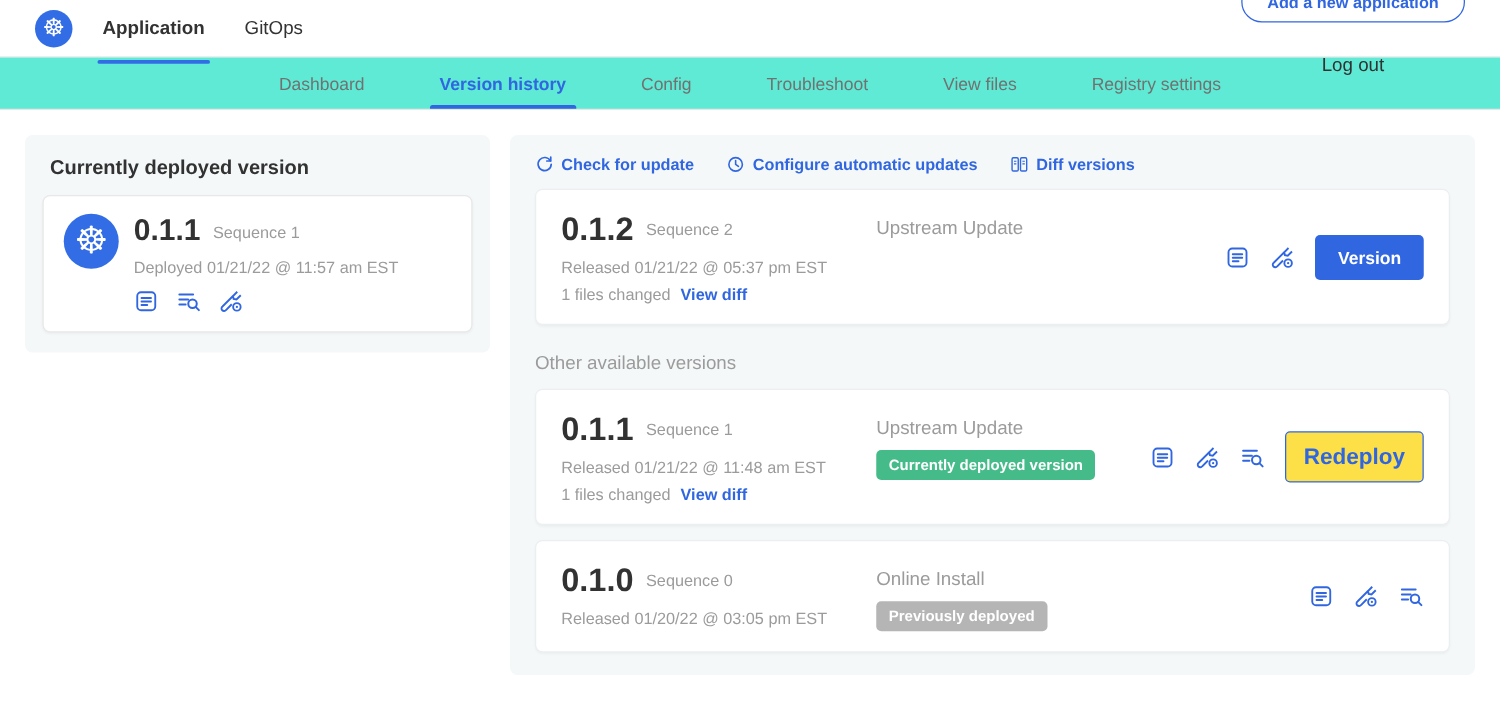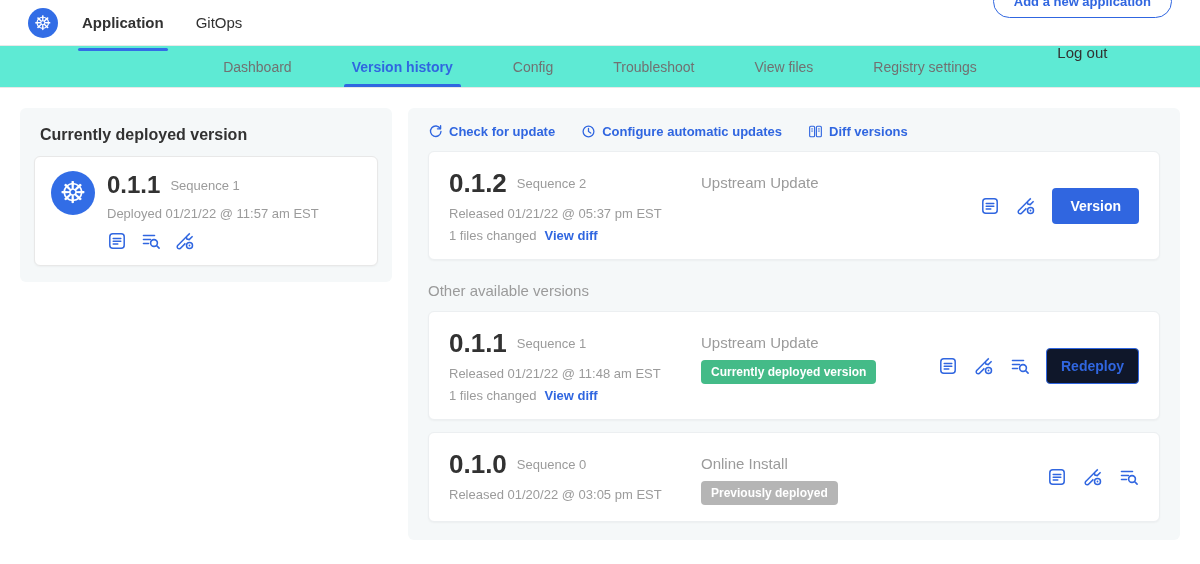--- a/index.html
+++ b/index.html
@@ -57,21 +57,21 @@
   .v-num.row{font-size:26px;}
   .v-files{font-size:13px;color:var(--graytext);margin-top:7px;display:flex;gap:8px;align-items:baseline;}
   .view-diff{color:var(--accent);font-weight:bold;cursor:pointer;}
   .v-meta{flex:1;padding-top:6px;}
   .v-source{font-size:15px;font-weight:normal;color:var(--graytext);}
   .badge{display:inline-block;margin-top:9px;font-size:12px;font-weight:bold;color:#fff;padding:5px 10px;border-radius:4px;}
   .badge.green{background:var(--green);}
   .badge.gray{background:var(--graybadge);}
   .v-actions{margin-left:auto;display:flex;align-items:center;gap:16px;align-self:center;}
   .deploy-btn{background:var(--accent);border:none;color:#fff;font-weight:bold;font-size:14px;padding:10px 18px;border-radius:4px;cursor:pointer;font-family:inherit;}
-  .redeploy-btn{background:#0f172a;border:1px solid var(--accent);color:var(--accent);font-weight:bold;font-size:14px;padding:9px 14px;border-radius:4px;cursor:pointer;font-family:inherit;}
+  .redeploy-btn{background:#fde047;border:1px solid var(--accent);color:var(--accent);font-weight:bold;font-size:18px;padding:9px 14px;border-radius:4px;cursor:pointer;font-family:inherit;}
   .other-title{font-size:15px;color:var(--graytext);margin:22px 0 0;}
 </style>
 </head>
 <body>
 
 <div class="header">
   <div class="k8s-logo">☸</div>
   <div class="header-tab active">
     <span>Application</span>
   </div>

